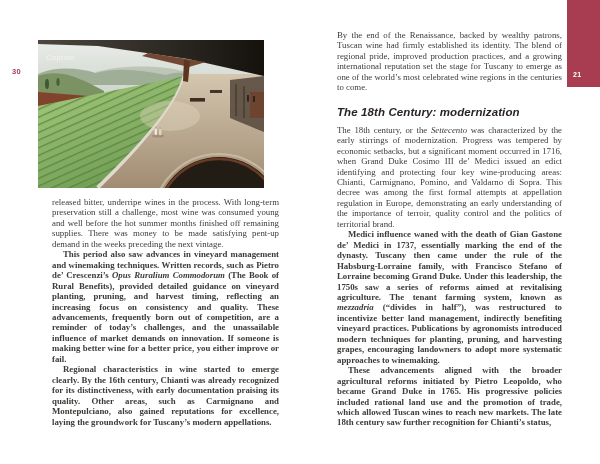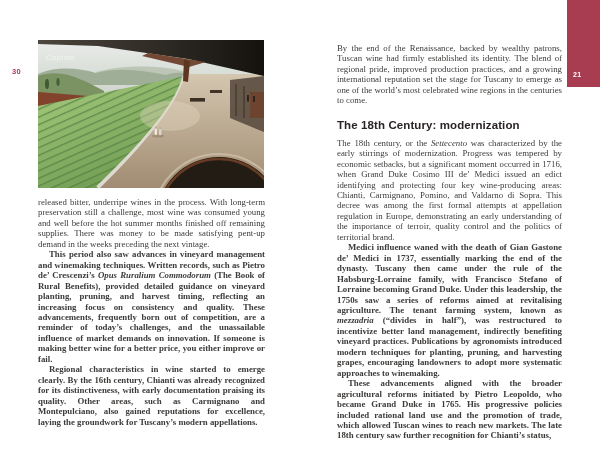--- a/index.html
+++ b/index.html
@@ -24,24 +24,24 @@
     position:absolute;left:8px;top:13px;
     font-family:"Liberation Sans", sans-serif;font-size:7.5px;font-weight:500;
     color:#f4f4f2;letter-spacing:.4px;
   }
   .col{
     font-size:8.8px;line-height:10.45px;text-align:justify;
     color:#3d3b39;
   }
   .col p{margin:0;}
   .col p.indent{text-indent:11px;font-weight:bold;}
-  .col-left{position:absolute;left:38px;top:197px;width:227px;}
+  .col-left{position:absolute;left:52px;top:197px;width:227px;}
 
   
-  .col-right{position:absolute;left:337px;top:43px;width:225px;}
+  .col-right{position:absolute;left:337px;top:30px;width:225px;}
   .section-heading{
     font-family:"Liberation Sans", sans-serif;font-weight:bold;
     font-size:11.5px;line-height:13px;margin:13px 0 6px 0;
     letter-spacing:.1px;
   }
   .folio-block{
     position:absolute;left:567px;top:0;width:33px;height:87px;
   }
   .folio-right{
     position:absolute;left:6px;bottom:9px;
@@ -132,21 +132,21 @@
   <div class="col col-left">
       <p><span>released bitter, underripe wines in the process. With long-term preservation still a challenge, most wine was consumed young and well before the hot summer months finished off remaining supplies. There was money to be made satisfying pent-up demand in the weeks preceding the next vintage.</span></p>
       <p class="indent"><span>This period also saw advances in vineyard management and winemaking techniques. Written records, such as Pietro de’ Crescenzi’s </span><em>Opus Ruralium Commodorum</em><span> (The Book of Rural Benefits), provided detailed guidance on vineyard planting, pruning, and harvest timing, reflecting an increasing focus on consistency and quality. These advancements, frequently born out of competition, are a reminder of today’s challenges, and the unassailable influence of market demands on innovation. If someone is making better wine for a better price, you either improve or fail.</span></p>
       <p class="indent"><span>Regional characteristics in wine started to emerge clearly. By the 16th century, Chianti was already recognized for its distinctiveness, with early documentation praising its quality. Other areas, such as Carmignano and Montepulciano, also gained reputations for excellence, laying the groundwork for Tuscany’s modern appellations.</span></p>
     </div>
 
   <div class="col col-right">
     <div>
         <p><span>By the end of the Renaissance, backed by wealthy patrons, Tuscan wine had firmly established its identity. The blend of regional pride, improved production practices, and a growing international reputation set the stage for Tuscany to emerge as one of the world’s most celebrated wine regions in the centuries to come.</span></p>
       </div>
-    <h2 class="section-heading" style="color:#2b2426;">The 18th Century: modernization</h2>
+    <h2 class="section-heading" style="color:#2b2426;font-style:italic;">The 18th Century: modernization</h2>
     <div>
         <p><span>The 18th century, or the </span><em>Settecento</em><span> was characterized by the early stirrings of modernization. Progress was tempered by economic setbacks, but a significant moment occurred in 1716, when Grand Duke Cosimo III de’ Medici issued an edict identifying and protecting four key wine-producing areas: Chianti, Carmignano, Pomino, and Valdarno di Sopra. This decree was among the first formal attempts at appellation regulation in Europe, demonstrating an early understanding of the importance of terroir, quality control and the politics of territorial brand.</span></p>
         <p class="indent"><span>Medici influence waned with the death of Gian Gastone de’ Medici in 1737, essentially marking the end of the dynasty. Tuscany then came under the rule of the Habsburg-Lorraine family, with Francisco Stefano of Lorraine becoming Grand Duke. Under this leadership, the 1750s saw a series of reforms aimed at revitalising agriculture. The tenant farming system, known as </span><em>mezzadria</em><span> (“divides in half”), was restructured to incentivize better land management, indirectly benefiting vineyard practices. Publications by agronomists introduced modern techniques for planting, pruning, and harvesting grapes, encouraging landowners to adopt more systematic approaches to winemaking.</span></p>
         <p class="indent"><span>These advancements aligned with the broader agricultural reforms initiated by Pietro Leopoldo, who became Grand Duke in 1765. His progressive policies included rational land use and the promotion of trade, which allowed Tuscan wines to reach new markets. The late 18th century saw further recognition for Chianti’s status,</span></p>
       </div>
   </div>
 
   <div class="folio-block" style="background:#a83c51;">
     <div class="folio-right">21</div>
   </div>

